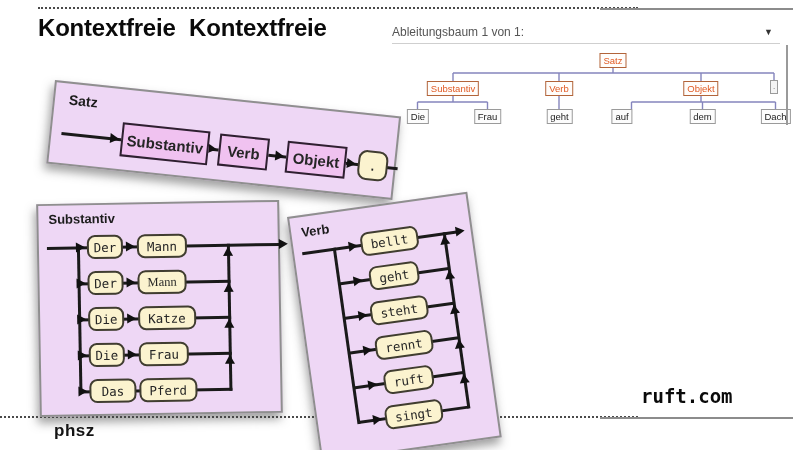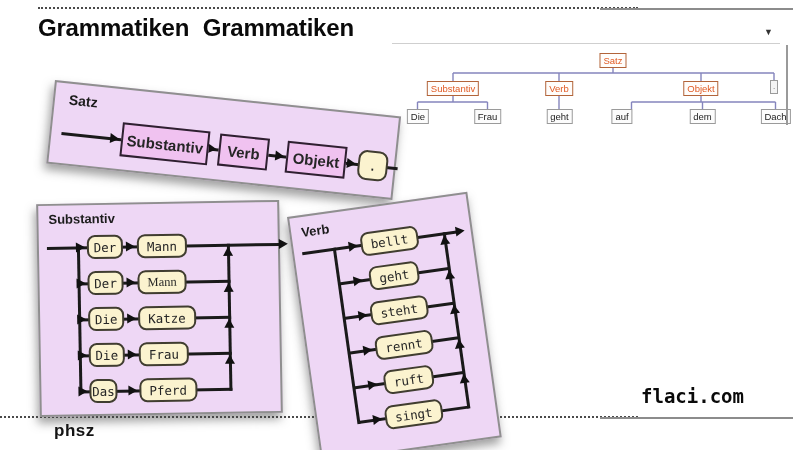--- a/index.html
+++ b/index.html
@@ -56,25 +56,26 @@
 </head>
 <body>
 
 <div id="stage">
 
   <div class="dotted" style="left:38px; top:7px; width:600px;"></div>
   <div class="solidline" style="left:600px; top:8px; width:193px; height:2px;"></div>
   <div class="dotted" style="left:0; top:416px; width:638px;"></div>
   <div class="solidline" style="left:600px; top:417px; width:193px; height:2px;"></div>
 
-  <div class="title">Grammatiken Grammatiken</div>
+  <div class="title">Kontextfreie Kontextfreie</div>
   <div class="footer-left">phsz</div>
-  <div class="brand">flaci.com</div>
+  <div class="brand">ruft.com</div>
 
   <div id="tree">
+    <div class="hdr">Ableitungsbaum 1 von 1:</div>
     <div class="caret">▼</div>
     <div class="sep"></div>
     <svg width="400" height="100" viewBox="0 0 400 100">
       <path d="M223,41 V48 M63,48 H384 M63,48 V56 M169,48 V56 M311,48 V56 M384,48 V55
                M63,69 V77 M27.5,77 H97.5 M27.5,77 V84 M97.5,77 V84
                M169,69 V84
                M311,69 V77 M241.5,77 H385.5 M241.5,77 V84 M312.5,77 V84 M385.5,77 V84" fill="none" stroke="#8585bd" stroke-width="1.4"></path>
     </svg>
     <div class="tnode tnt" style="left:223px; top:28px;">Satz</div>
     <div class="tnode tnt" style="left:63px;  top:56px;">Substantiv</div>
@@ -132,21 +133,21 @@
     <div class="ar" style="left:240px; top:37px;"></div>
 
     <div class="tbox" style="left:48px; top:30px;  width:36px; padding:0;">Der</div>
     <div class="tbox" style="left:98px; top:30px;">Mann</div>
     <div class="tbox" style="left:48px; top:66px;  width:36px; padding:0;">Der</div>
     <div class="tbox" style="left:98px; top:66px;font-family:Liberation Serif, serif;">Mann</div>
     <div class="tbox" style="left:48px; top:102px; width:36px; padding:0;">Die</div>
     <div class="tbox" style="left:98px; top:102px;">Katze</div>
     <div class="tbox" style="left:48px; top:138px; width:36px; padding:0;">Die</div>
     <div class="tbox" style="left:98px; top:138px;">Frau</div>
-    <div class="tbox" style="left:48px; top:174px; width:28px; padding:6px;">Das</div>
+    <div class="tbox" style="left:48px; top:174px; width:47px; padding:6px;">Das</div>
     <div class="tbox" style="left:98px; top:174px;">Pferd</div>
   </div>
 
   <div class="panel" id="panel-verb">
     <div class="plabel" style="left:10px; top:8px; font-size:13px;">Verb</div>
     <div class="hl" style="left:8px;  top:34.5px;  width:156px; height:3px;"></div>
     <div class="hl" style="left:40px; top:69.5px;  width:111px; height:3px;"></div>
     <div class="hl" style="left:40px; top:104.5px; width:111px; height:3px;"></div>
     <div class="hl" style="left:40px; top:139.5px; width:111px; height:3px;"></div>
     <div class="hl" style="left:40px; top:174.5px; width:111px; height:3px;"></div>

